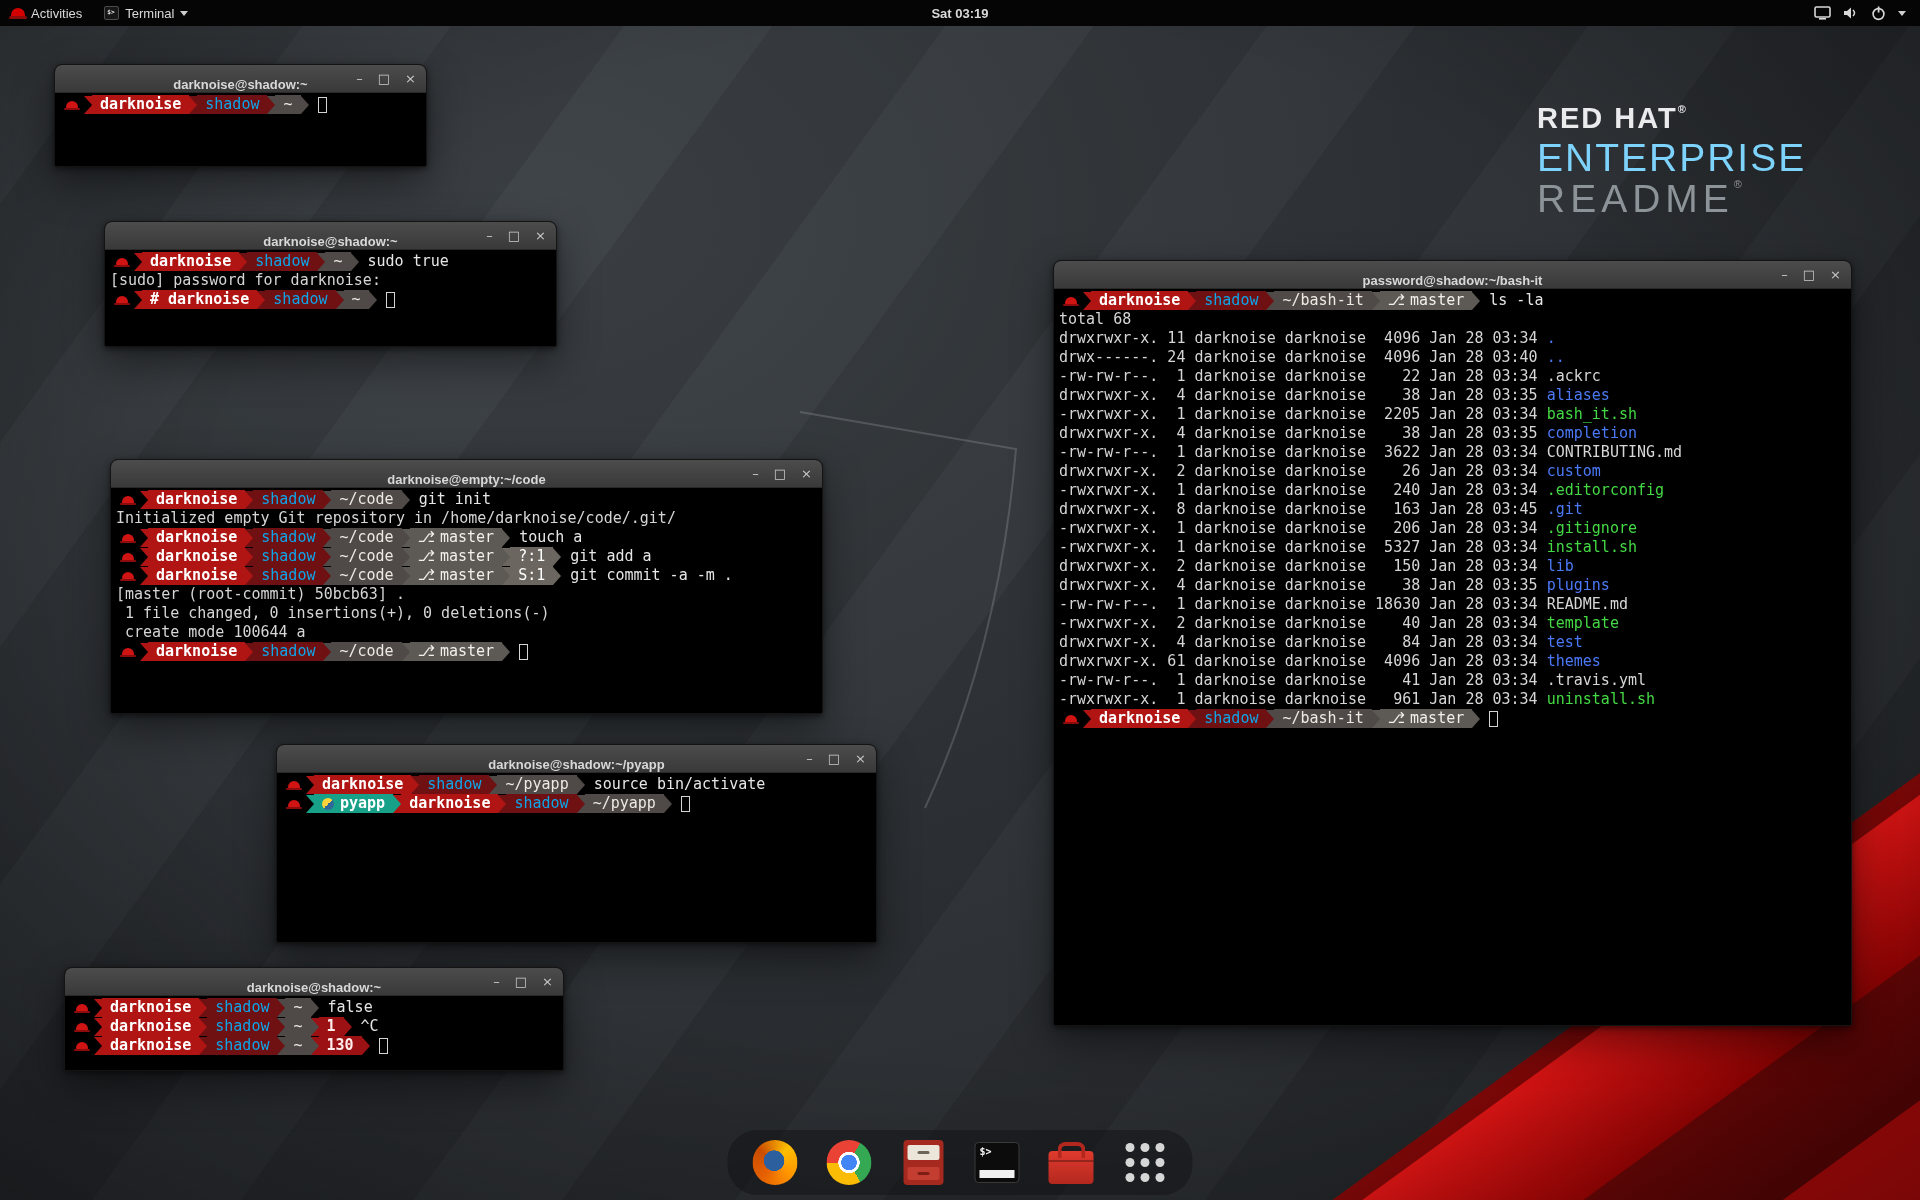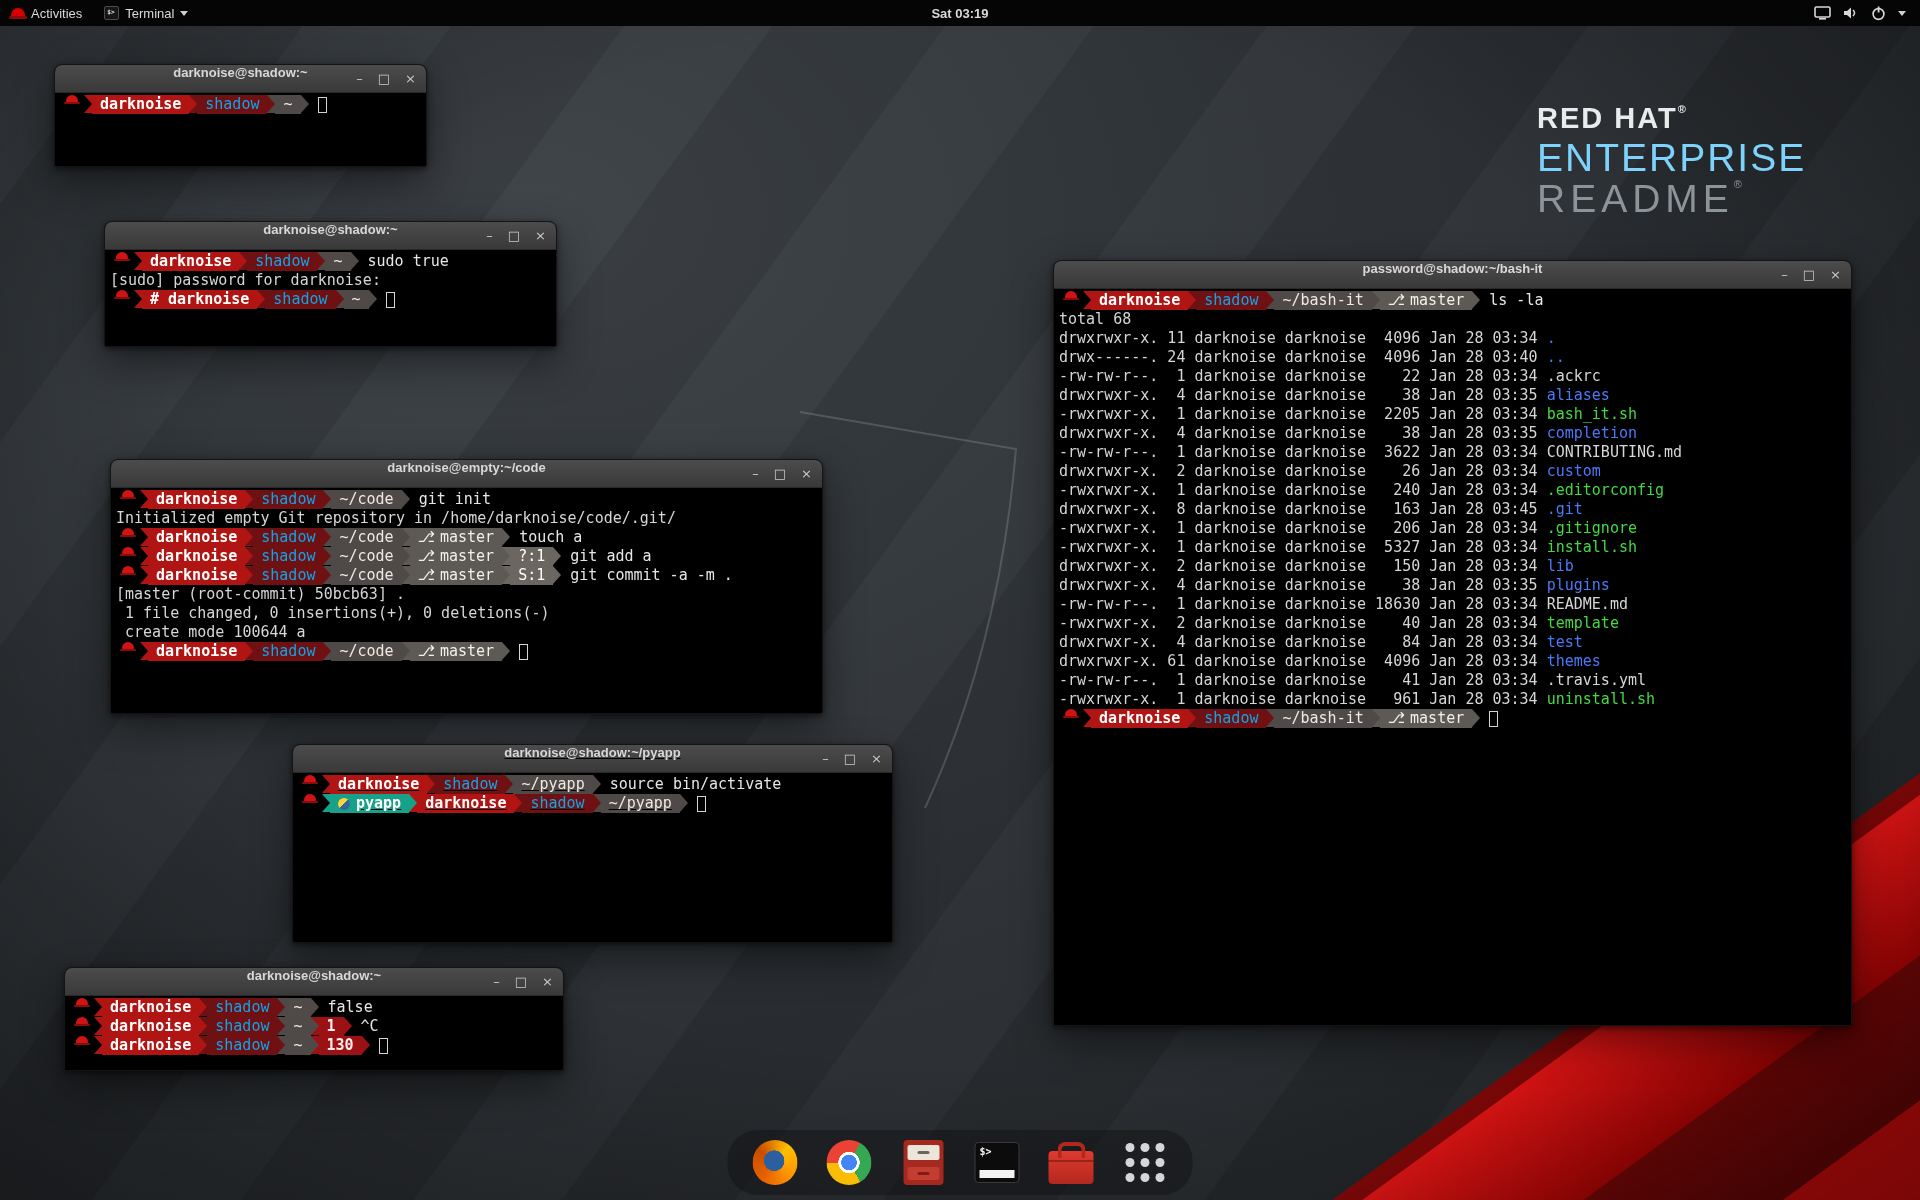--- a/index.html
+++ b/index.html
@@ -53,28 +53,28 @@
   #clock { position:absolute; left:50%; transform:translateX(-50%); font-weight:bold; }
   .tb-right { position:absolute; right:6px; top:0; height:100%; display:flex;
     align-items:center; gap:12px; padding:0 8px; }
   .tb-right svg { display:block; }
 
   
   .window { position:absolute; background:#000; border:1px solid #141414;
     border-radius:8px 8px 3px 3px; overflow:hidden;
     box-shadow:0 2px 6px rgba(0,0,0,.55), 0 16px 40px rgba(0,0,0,.45); }
   .titlebar { height:28px; background:linear-gradient(#4c4c4c,#393939);
-    border-bottom:1px solid #292929; display:flex; align-items:flex-start;
+    border-bottom:1px solid #292929; display:flex; align-items:flex-end;
     justify-content:center; position:relative; }
   .title { font:bold 13px "Liberation Sans",sans-serif; color:#d8d8d8; }
   .winbtns { position:absolute; right:10px; top:0; bottom:0; display:flex; align-items:center; }
   .wbtn { color:#c9c9c9; font:13px "DejaVu Sans",sans-serif; margin-left:15px; }
   .term { height:calc(100% - 28px); background:#000; padding:2px 5px;
     font:15px/19px "DejaVu Sans Mono",monospace; color:#d6d6d6; white-space:pre; overflow:hidden; }
-  .pline, .tline { height:19px; line-height:19px; display:flex; align-items:flex-start; }
+  .pline, .tline { height:19px; line-height:19px; display:flex; align-items:center; }
   .seg { display:inline-flex; align-items:center; padding:0 8px; color:#fff; }
   .seg-hat { padding:0 6px; }
   .hatdot { position:relative; width:12px; height:8px; background:#d01414;
     border-radius:6px 6px 2px 2px; }
   .hatdot::after { content:""; position:absolute; left:-2px; right:-2px; bottom:-1px;
     height:2px; background:#8e0b0b; border-radius:2px; }
   .seg-user { font-weight:bold; }
   .seg-host { color:#0ea5e9; }
   .seg-path { color:#efe9e3; }
   .seg-git  { color:#f2f0ec; }
@@ -207,21 +207,21 @@
       <div class="titlebar">
         <span class="title">darknoise@empty:~/code</span>
         <div class="winbtns">
           <span class="wbtn">–</span>
           <span class="wbtn">□</span>
           <span class="wbtn">×</span>
         </div>
       </div>
       <div class="term"><div class="pline"><span class="seg seg-hat" style="background: rgb(0, 0, 0);"><span class="hatdot"></span></span><span class="parrow" style="border-left-color: rgb(0, 0, 0); background: rgb(176, 21, 19);"></span><span class="seg seg-user" style="background: rgb(176, 21, 19);">darknoise</span><span class="parrow" style="border-left-color: rgb(176, 21, 19); background: rgb(111, 17, 19);"></span><span class="seg seg-host" style="background: rgb(111, 17, 19);">shadow</span><span class="parrow" style="border-left-color: rgb(111, 17, 19); background: rgb(79, 74, 71);"></span><span class="seg seg-path" style="background: rgb(79, 74, 71);">~/code</span><span class="parrow" style="border-left-color: rgb(79, 74, 71); background: transparent;"></span><span class="cmd"> git init</span></div><div class="tline"><span>Initialized empty Git repository in /home/darknoise/code/.git/</span></div><div class="pline"><span class="seg seg-hat" style="background: rgb(0, 0, 0);"><span class="hatdot"></span></span><span class="parrow" style="border-left-color: rgb(0, 0, 0); background: rgb(176, 21, 19);"></span><span class="seg seg-user" style="background: rgb(176, 21, 19);">darknoise</span><span class="parrow" style="border-left-color: rgb(176, 21, 19); background: rgb(111, 17, 19);"></span><span class="seg seg-host" style="background: rgb(111, 17, 19);">shadow</span><span class="parrow" style="border-left-color: rgb(111, 17, 19); background: rgb(79, 74, 71);"></span><span class="seg seg-path" style="background: rgb(79, 74, 71);">~/code</span><span class="parrow" style="border-left-color: rgb(79, 74, 71); background: rgb(93, 89, 84);"></span><span class="seg seg-git" style="background: rgb(93, 89, 84);"><span class="gitglyph">⎇</span>master</span><span class="parrow" style="border-left-color: rgb(93, 89, 84); background: transparent;"></span><span class="cmd"> touch a</span></div><div class="pline"><span class="seg seg-hat" style="background: rgb(0, 0, 0);"><span class="hatdot"></span></span><span class="parrow" style="border-left-color: rgb(0, 0, 0); background: rgb(176, 21, 19);"></span><span class="seg seg-user" style="background: rgb(176, 21, 19);">darknoise</span><span class="parrow" style="border-left-color: rgb(176, 21, 19); background: rgb(111, 17, 19);"></span><span class="seg seg-host" style="background: rgb(111, 17, 19);">shadow</span><span class="parrow" style="border-left-color: rgb(111, 17, 19); background: rgb(79, 74, 71);"></span><span class="seg seg-path" style="background: rgb(79, 74, 71);">~/code</span><span class="parrow" style="border-left-color: rgb(79, 74, 71); background: rgb(93, 89, 84);"></span><span class="seg seg-git" style="background: rgb(93, 89, 84);"><span class="gitglyph">⎇</span>master</span><span class="parrow" style="border-left-color: rgb(93, 89, 84); background: rgb(107, 102, 95);"></span><span class="seg seg-status" style="background: rgb(107, 102, 95);">?:1</span><span class="parrow" style="border-left-color: rgb(107, 102, 95); background: transparent;"></span><span class="cmd"> git add a</span></div><div class="pline"><span class="seg seg-hat" style="background: rgb(0, 0, 0);"><span class="hatdot"></span></span><span class="parrow" style="border-left-color: rgb(0, 0, 0); background: rgb(176, 21, 19);"></span><span class="seg seg-user" style="background: rgb(176, 21, 19);">darknoise</span><span class="parrow" style="border-left-color: rgb(176, 21, 19); background: rgb(111, 17, 19);"></span><span class="seg seg-host" style="background: rgb(111, 17, 19);">shadow</span><span class="parrow" style="border-left-color: rgb(111, 17, 19); background: rgb(79, 74, 71);"></span><span class="seg seg-path" style="background: rgb(79, 74, 71);">~/code</span><span class="parrow" style="border-left-color: rgb(79, 74, 71); background: rgb(93, 89, 84);"></span><span class="seg seg-git" style="background: rgb(93, 89, 84);"><span class="gitglyph">⎇</span>master</span><span class="parrow" style="border-left-color: rgb(93, 89, 84); background: rgb(107, 102, 95);"></span><span class="seg seg-status" style="background: rgb(107, 102, 95);">S:1</span><span class="parrow" style="border-left-color: rgb(107, 102, 95); background: transparent;"></span><span class="cmd"> git commit -a -m .</span></div><div class="tline"><span>[master (root-commit) 50bcb63] .</span></div><div class="tline"><span> 1 file changed, 0 insertions(+), 0 deletions(-)</span></div><div class="tline"><span> create mode 100644 a</span></div><div class="pline"><span class="seg seg-hat" style="background: rgb(0, 0, 0);"><span class="hatdot"></span></span><span class="parrow" style="border-left-color: rgb(0, 0, 0); background: rgb(176, 21, 19);"></span><span class="seg seg-user" style="background: rgb(176, 21, 19);">darknoise</span><span class="parrow" style="border-left-color: rgb(176, 21, 19); background: rgb(111, 17, 19);"></span><span class="seg seg-host" style="background: rgb(111, 17, 19);">shadow</span><span class="parrow" style="border-left-color: rgb(111, 17, 19); background: rgb(79, 74, 71);"></span><span class="seg seg-path" style="background: rgb(79, 74, 71);">~/code</span><span class="parrow" style="border-left-color: rgb(79, 74, 71); background: rgb(93, 89, 84);"></span><span class="seg seg-git" style="background: rgb(93, 89, 84);"><span class="gitglyph">⎇</span>master</span><span class="parrow" style="border-left-color: rgb(93, 89, 84); background: transparent;"></span><span class="cursor"></span></div></div>
     </div>
-    <div class="window" style="left: 292px; top: 744px; width: 601px; height: 199px; z-index: 14; text-decoration: underline;">
+    <div class="window" style="left: 276px; top: 744px; width: 601px; height: 199px; z-index: 14;">
       <div class="titlebar">
         <span class="title">darknoise@shadow:~/pyapp</span>
         <div class="winbtns">
           <span class="wbtn">–</span>
           <span class="wbtn">□</span>
           <span class="wbtn">×</span>
         </div>
       </div>
       <div class="term"><div class="pline"><span class="seg seg-hat" style="background: rgb(0, 0, 0);"><span class="hatdot"></span></span><span class="parrow" style="border-left-color: rgb(0, 0, 0); background: rgb(176, 21, 19);"></span><span class="seg seg-user" style="background: rgb(176, 21, 19);">darknoise</span><span class="parrow" style="border-left-color: rgb(176, 21, 19); background: rgb(111, 17, 19);"></span><span class="seg seg-host" style="background: rgb(111, 17, 19);">shadow</span><span class="parrow" style="border-left-color: rgb(111, 17, 19); background: rgb(79, 74, 71);"></span><span class="seg seg-path" style="background: rgb(79, 74, 71);">~/pyapp</span><span class="parrow" style="border-left-color: rgb(79, 74, 71); background: transparent;"></span><span class="cmd"> source bin/activate</span></div><div class="pline"><span class="seg seg-hat" style="background: rgb(0, 0, 0);"><span class="hatdot"></span></span><span class="parrow" style="border-left-color: rgb(0, 0, 0); background: rgb(23, 161, 137);"></span><span class="seg seg-venv" style="background: rgb(23, 161, 137);"><span class="pyicon"></span>pyapp</span><span class="parrow" style="border-left-color: rgb(23, 161, 137); background: rgb(176, 21, 19);"></span><span class="seg seg-user" style="background: rgb(176, 21, 19);">darknoise</span><span class="parrow" style="border-left-color: rgb(176, 21, 19); background: rgb(111, 17, 19);"></span><span class="seg seg-host" style="background: rgb(111, 17, 19);">shadow</span><span class="parrow" style="border-left-color: rgb(111, 17, 19); background: rgb(79, 74, 71);"></span><span class="seg seg-path" style="background: rgb(79, 74, 71);">~/pyapp</span><span class="parrow" style="border-left-color: rgb(79, 74, 71); background: transparent;"></span><span class="cursor"></span></div></div>
     </div>

